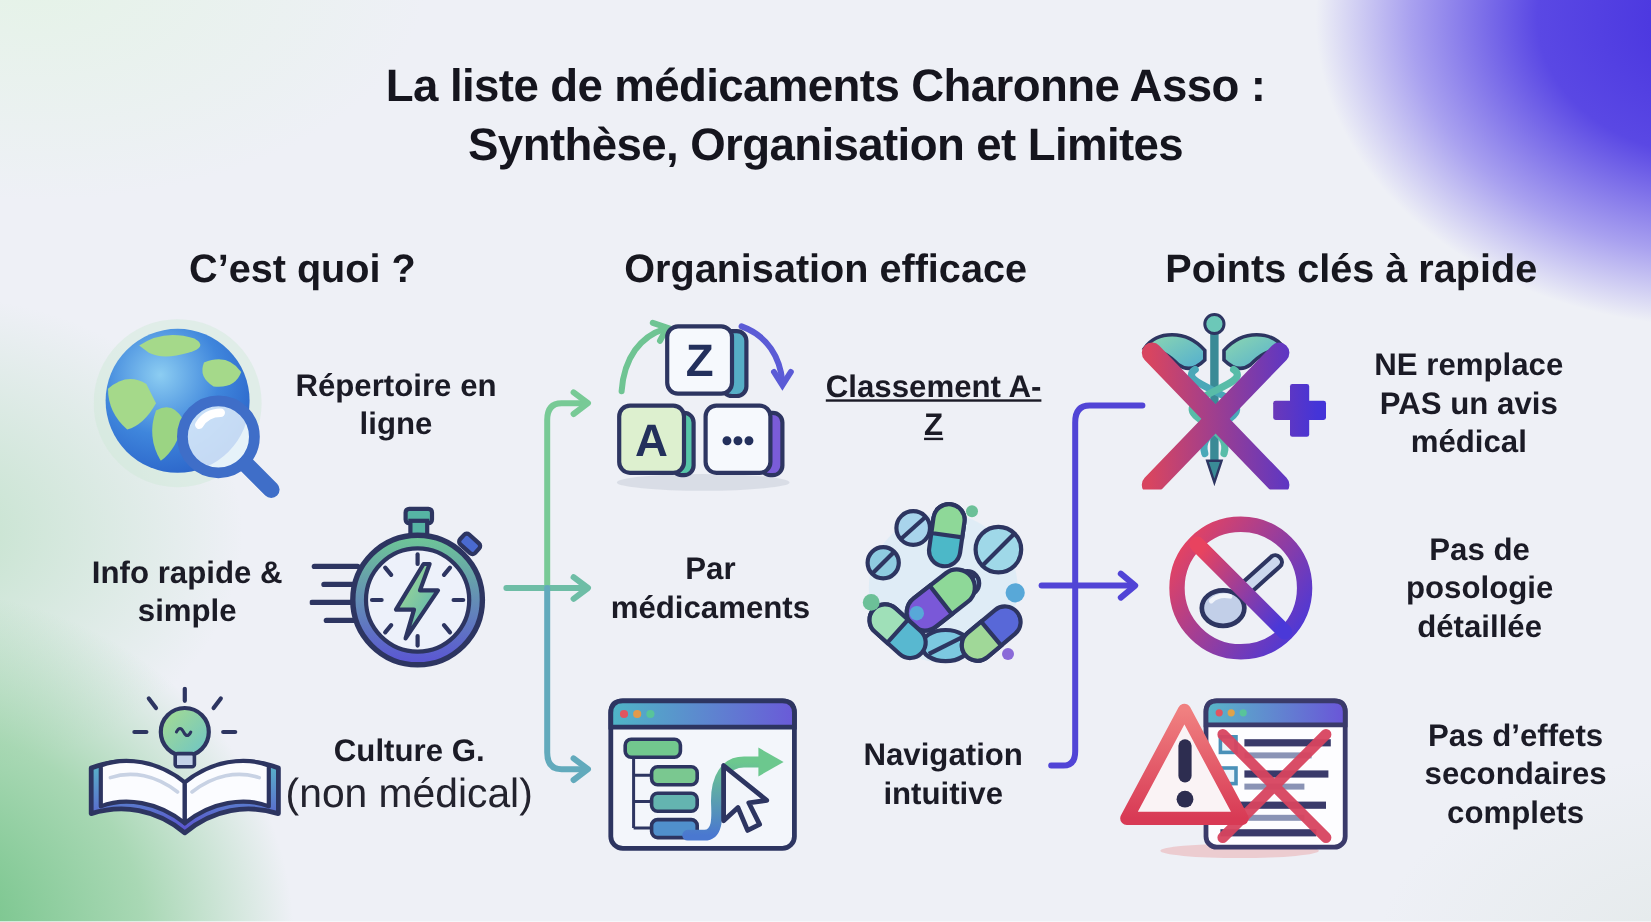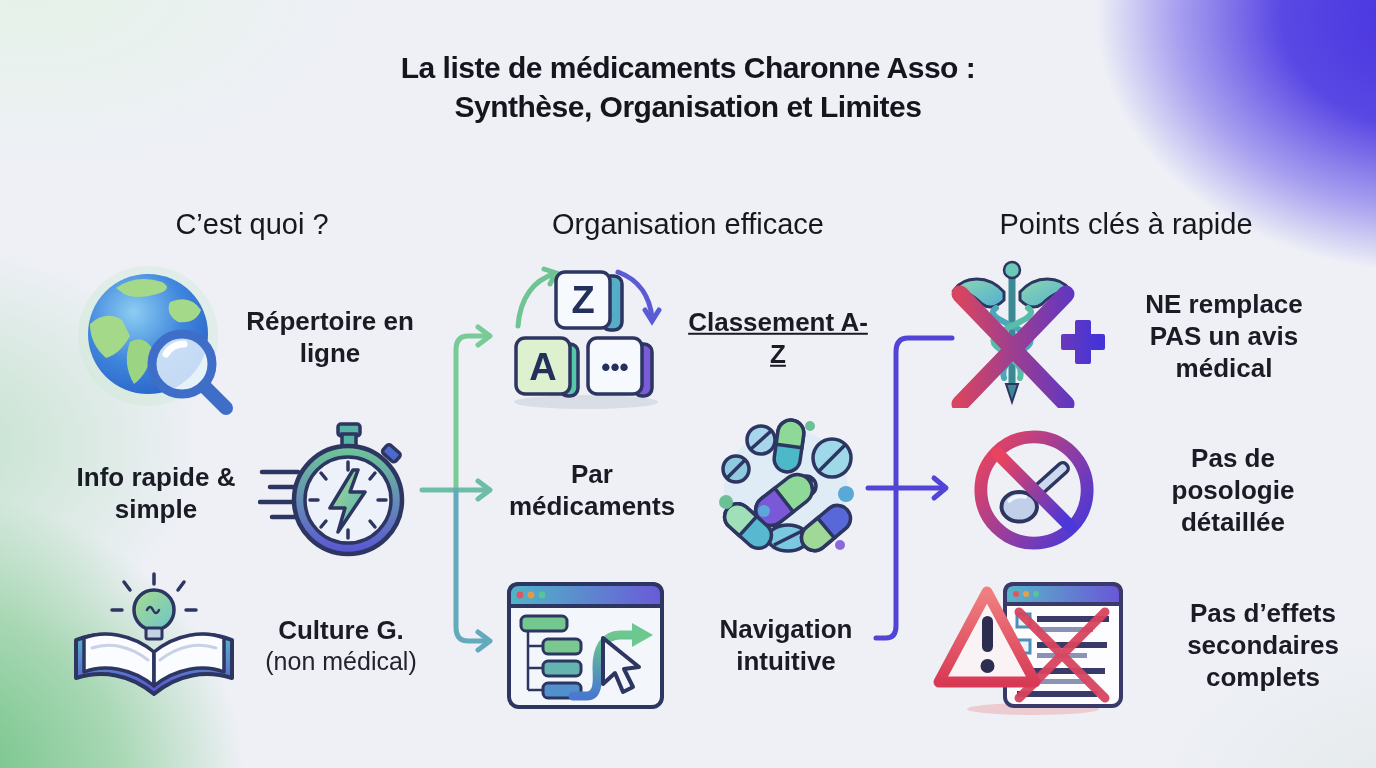--- a/index.html
+++ b/index.html
@@ -10,31 +10,31 @@
     background-image:
       radial-gradient(32% 44% at 104% 2%, #4530de 0%, #5a48e4 34%, rgba(112,96,234,0.55) 58%, rgba(238,240,246,0) 76%),
       radial-gradient(30% 50% at -5% 102%, rgba(96,188,120,0.95) 0%, rgba(126,201,140,0.62) 46%, rgba(238,240,246,0) 76%),
       radial-gradient(26% 36% at -4% 58%, rgba(152,212,162,0.5) 0%, rgba(238,240,246,0) 72%),
       radial-gradient(34% 34% at 2% -2%, rgba(228,243,230,0.9) 0%, rgba(238,240,246,0) 70%),
       radial-gradient(28% 30% at 103% 103%, rgba(216,226,220,0.45) 0%, rgba(238,240,246,0) 70%);
   }
   .abs{position:absolute;}
   .title{
     left:50%;top:48px;transform:translateX(-50%);width:1100px;text-align:center;
-    font-size:30px;font-weight:800;line-height:1.3;letter-spacing:-0.5px;color:#15151e;
+    font-size:38px;font-weight:800;line-height:1.3;letter-spacing:-0.5px;color:#15151e;
   }
   .colheader{
     transform:translate(-50%,-50%);white-space:nowrap;
-    font-size:29px;font-weight:400;color:#17171f;
+    font-size:33px;font-weight:700;color:#17171f;
   }
   .label{
     transform:translate(-50%,-50%);text-align:center;
     font-size:26px;font-weight:700;line-height:1.24;color:#1b1b26;
   }
-  .sublabel{display:block;font-weight:400;font-size:25px;color:#23232e;}
+  .sublabel{display:block;font-weight:400;font-size:34px;color:#23232e;}
   svg{display:block;}
   svg text{font-family:"Liberation Sans",sans-serif;}
 </style>
 </head>
 <body>
 
 <div class="canvas">
 
   <div class="abs title">
     <div>La liste de médicaments Charonne Asso :</div>

